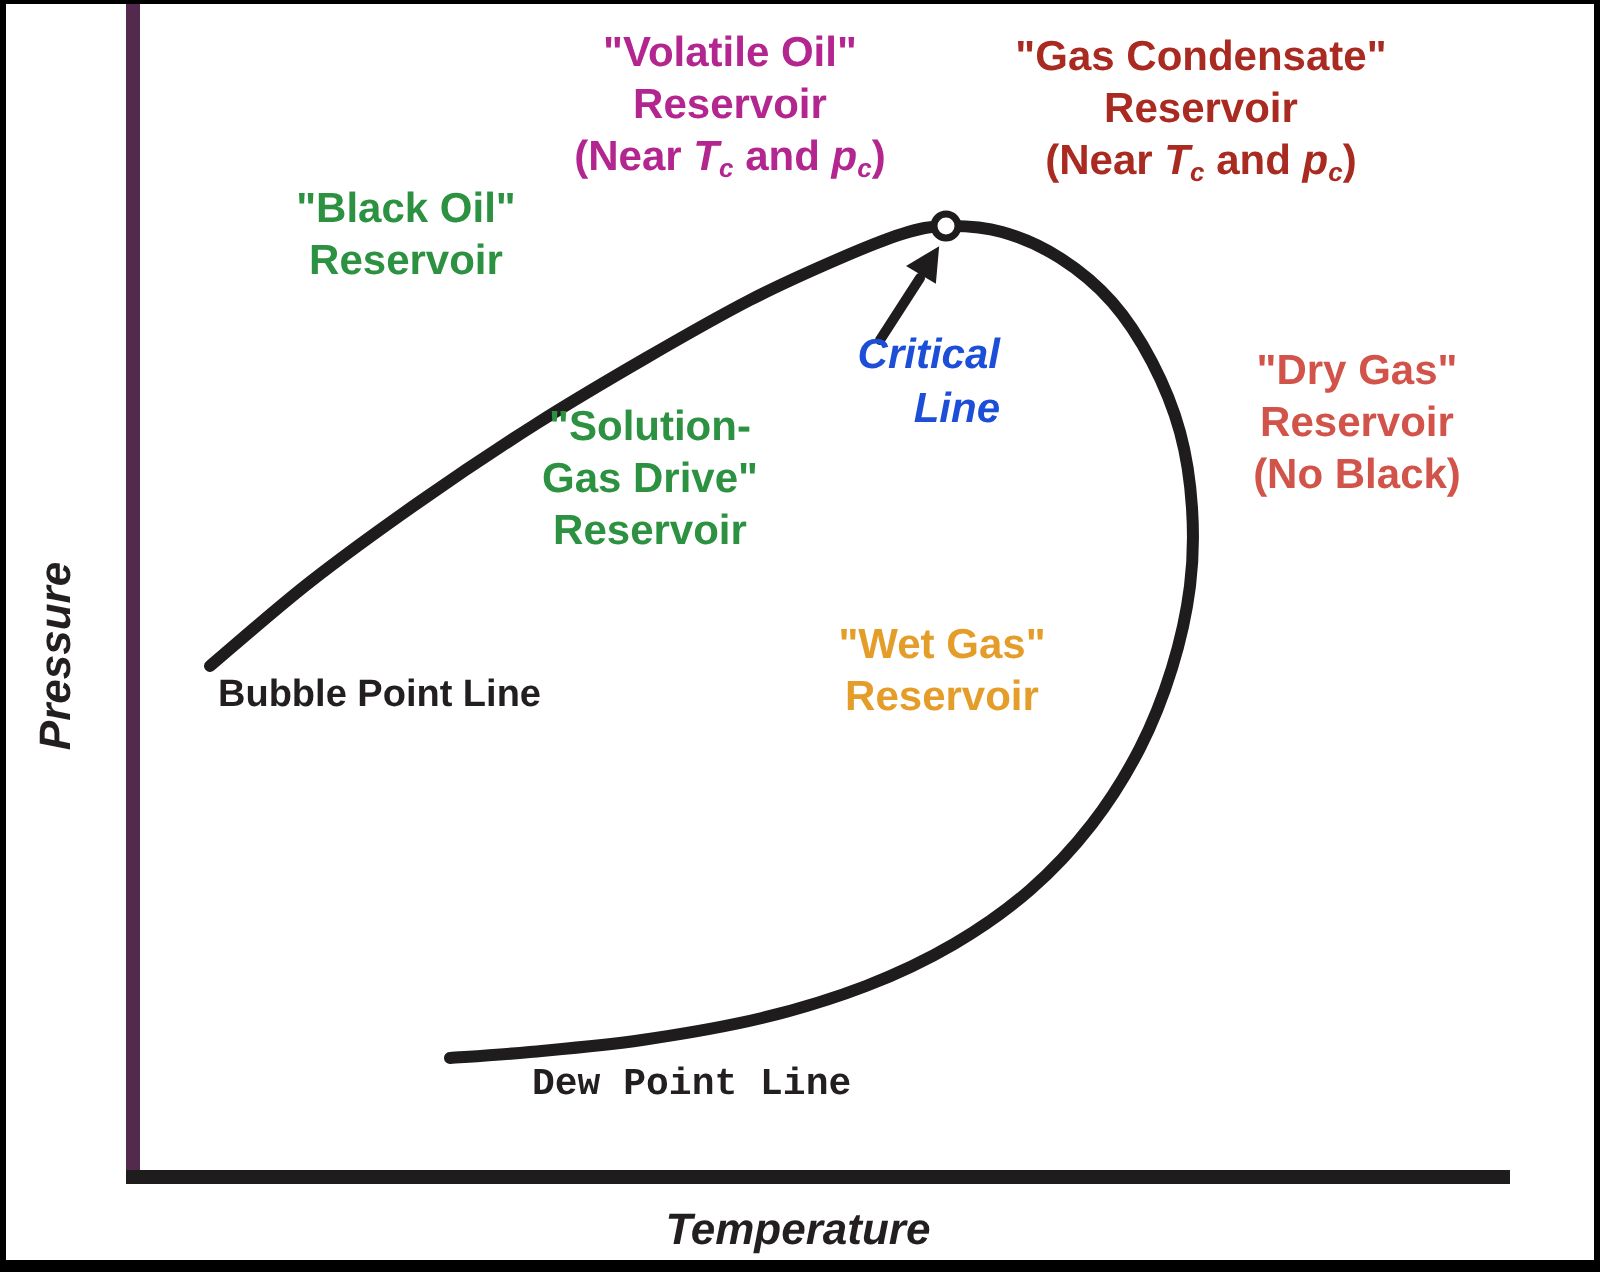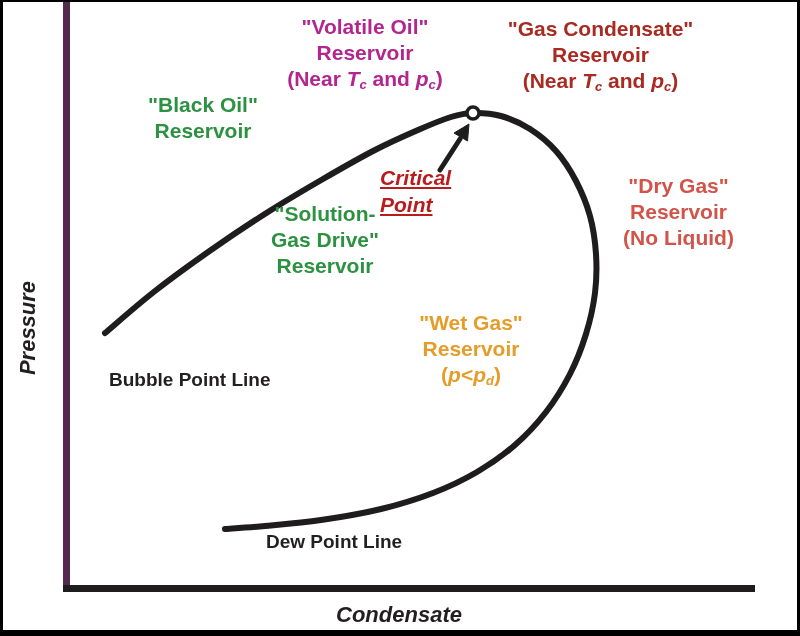--- a/index.html
+++ b/index.html
@@ -80,45 +80,44 @@
   }
 
   
   .line-label {
     position: absolute;
     font-weight: bold;
     font-size: 19px;
     color: #231f20;
     white-space: nowrap;
   }
-  .bubble-label { left: 106px; top: 335px; margin-top: 32px; }
-  .dew-label    { left: 263px; top: 529px; }
+  .bubble-label { left: 106px; top: 335px; }
+  .dew-label    { left: 263px; top: 529px; font-family: Liberation Mono, monospace; }
   .critical-label {
     position: absolute;
     left: 377px; top: 162px;
     width: 120px;
-    text-align: left;
+    text-align: right;
     font-weight: bold;
     font-style: italic;
     font-size: 21px;
     line-height: 27px;
-    color: #b91c1c;
-    text-decoration: underline;
+    color: #1d4ed8;
   }
 </style>
 </head>
 <body>
 
 <div class="frame">
 
   <div class="y-axis" style="background: rgb(84, 41, 78);"></div>
   <div class="x-axis" style="background: rgb(30, 28, 28);"></div>
 
   <div class="axis-label y-axis-label">Pressure</div>
-  <div class="axis-label x-axis-label">Condensate</div>
+  <div class="axis-label x-axis-label">Temperature</div>
 
   <svg class="curve-svg" viewBox="0 0 794 628">
     <path id="envelope-path" fill="none" stroke-width="6" stroke-linecap="round" stroke-linejoin="round" d="M102,331C110.33333333333333,324 134.33333333333334,302.8333333333333 152,289C169.66666666666666,275.1666666666667 189.16666666666666,261.1666666666667 208,248C226.83333333333334,234.83333333333334 246.33333333333334,221.83333333333334 265,210C283.6666666666667,198.16666666666666 302.1666666666667,187.33333333333334 320,177C337.8333333333333,166.66666666666666 356.1666666666667,156.16666666666666 372,148C387.8333333333333,139.83333333333334 402.3333333333333,133.5 415,128C427.6666666666667,122.5 438.8333333333333,117.83333333333333 448,115C457.1666666666667,112.16666666666667 461.6666666666667,111.16666666666667 470,111C478.3333333333333,110.83333333333333 488.5,111.33333333333333 498,114C507.5,116.66666666666667 517.8333333333334,121.16666666666667 527,127C536.1666666666666,132.83333333333334 545.3333333333334,140.33333333333334 553,149C560.6666666666666,157.66666666666666 567.3333333333334,168.16666666666666 573,179C578.6666666666666,189.83333333333334 583.6666666666666,201.83333333333334 587,214C590.3333333333334,226.16666666666666 592.1666666666666,239.16666666666666 593,252C593.8333333333334,264.8333333333333 593.6666666666666,277.6666666666667 592,291C590.3333333333334,304.3333333333333 587.1666666666666,318.5 583,332C578.8333333333334,345.5 573.6666666666666,359 567,372C560.3333333333334,385 552.1666666666666,398.1666666666667 543,410C533.8333333333334,421.8333333333333 523.5,433 512,443C500.5,453 487.6666666666667,462 474,470C460.3333333333333,478 446,484.8333333333333 430,491C414,497.1666666666667 396.6666666666667,502.5 378,507C359.3333333333333,511.5 337.3333333333333,515.1666666666666 318,518C298.6666666666667,520.8333333333334 278,522.5 262,524C246,525.5 228.66666666666666,526.5 222,527" stroke="#1e1c1c"></path>
     <g>
       <line x1="437" y1="168" x2="457" y2="137" stroke-width="5" stroke-linecap="round" stroke="#1e1c1c" fill="#1e1c1c"></line>
       <polygon points="466,122 464.5,139 451,131" stroke="#1e1c1c" fill="#1e1c1c"></polygon>
     </g>
     <circle id="critical-marker" r="6" fill="#ffffff" stroke-width="3.5" cx="470" cy="111" stroke="#1e1c1c"></circle>
   </svg>
 
@@ -138,30 +137,29 @@
         <div><span>Reservoir</span></div>
       </div>
       <div class="region region-solution-gas-drive" style="color: rgb(44, 145, 64);">
         <div><span>"Solution-</span></div>
         <div><span>Gas Drive"</span></div>
         <div><span>Reservoir</span></div>
       </div>
       <div class="region region-dry-gas" style="color: rgb(209, 83, 73);">
         <div><span>"Dry Gas"</span></div>
         <div><span>Reservoir</span></div>
-        <div><span>(No Liquid)</span></div>
+        <div><span>(No Black)</span></div>
       </div>
       <div class="region region-wet-gas" style="color: rgb(229, 157, 42);">
         <div><span>"Wet Gas"</span></div>
         <div><span>Reservoir</span></div>
-        <div><span>(</span><span class="seg-pi">p</span><span>&lt;</span><span class="seg-pi">p</span><span class="seg-sub">d</span><span>)</span></div>
       </div>
     </div>
 
   <div class="line-label bubble-label">Bubble Point Line</div>
   <div class="line-label dew-label">Dew Point Line</div>
 
   <div class="critical-label">
     <div>Critical</div>
-    <div>Point</div>
+    <div>Line</div>
   </div>
 
 </div>
 
 </body></html>

